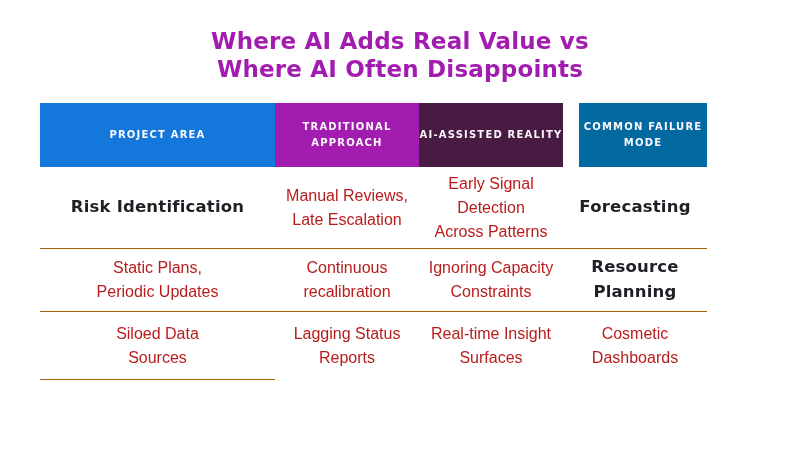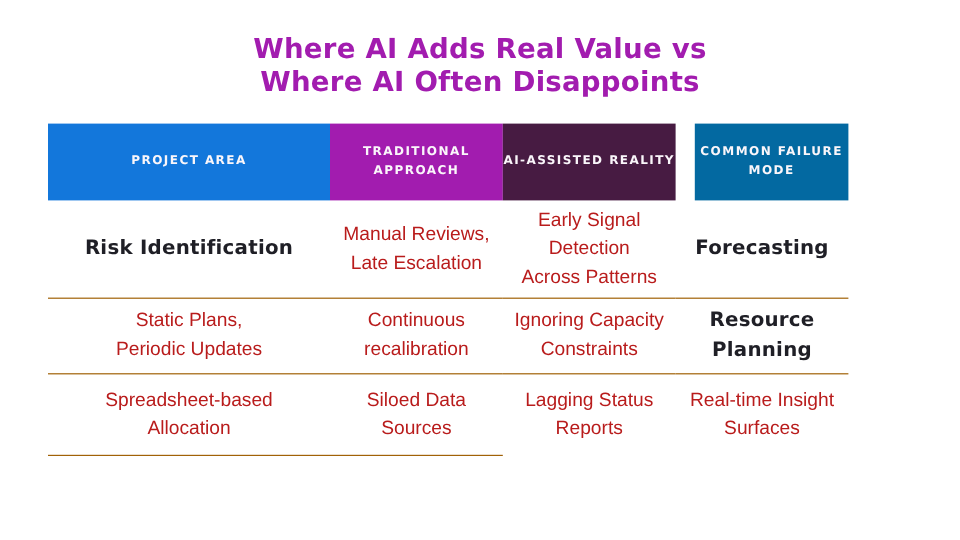--- a/index.html
+++ b/index.html
@@ -84,23 +84,23 @@
 
   <div class="cell area divided">Forecasting</div>
   <div class="cell divided">Static Plans,
 Periodic Updates</div>
   <div class="cell divided">Continuous
 recalibration</div>
   <div class="cell divided">Ignoring Capacity
 Constraints</div>
 
   <div class="cell area divided">Resource Planning</div>
-  <div class="cell divided">Spreadsheet-based
-Allocation</div>
   <div class="cell divided">Siloed Data
 Sources</div>
 
   <div class="cell">Lagging Status
 Reports</div>
   <div class="cell">Real-time Insight
 Surfaces</div>
+  <div class="cell">Cosmetic
+Dashboards</div>
 
 </div>
 
 </body></html>

